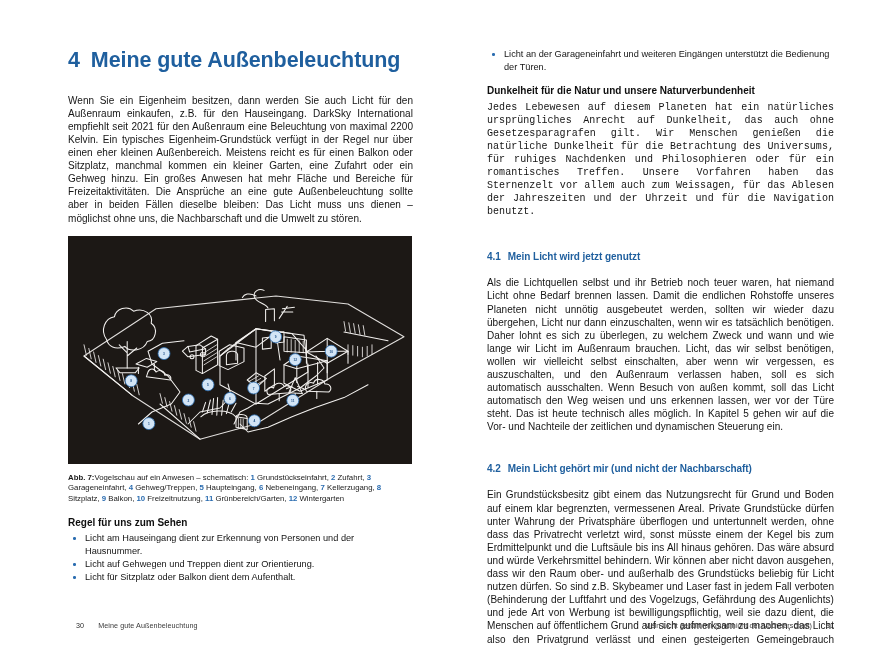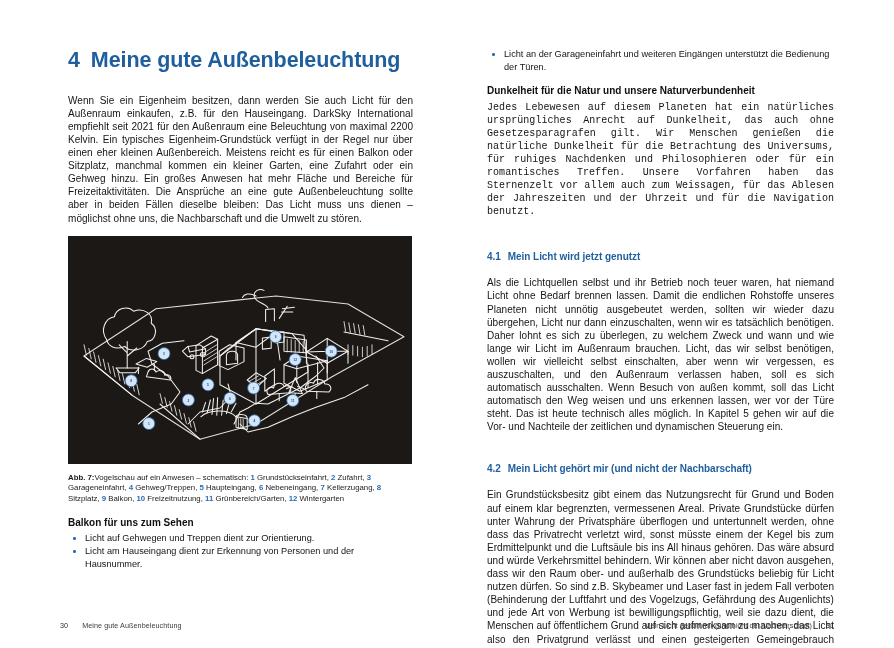--- a/index.html
+++ b/index.html
@@ -114,21 +114,21 @@
   .caption b { font-weight: bold; }
   .caption .n { color: #2a6cb0; font-weight: bold; }
 
   .footer {
     position: absolute;
     bottom: 18px;
     font-size: 7.2px;
     color: #3a3a3a;
     letter-spacing: 0.01em;
   }
-  .footer-left { left: 60px; }
+  .footer-left { left: 76px; }
   .footer-left .pg { margin-right: 14px; }
   .footer-right { right: 60px; text-align: right; }
   .footer-right .pg { margin-left: 14px; }
   .footer .pg { font-weight: normal; color: #2b2b2b; }
 
   .marker-text {
     font-family: "Liberation Sans", sans-serif;
     font-size: 8px;
     font-weight: bold;
     fill: #1c4f87;
@@ -343,24 +343,25 @@
             </g>
           </g>
         </svg>
       </div>
       <div class="caption">
         <b>Abb. 7:</b><span>Vogelschau auf ein Anwesen – schematisch:</span><span id="legend-slot"><span class="n"> 1 </span><span>Grundstückseinfahrt,</span><span class="n"> 2 </span><span>Zufahrt,</span><span class="n"> 3 </span><span>Garageneinfahrt,</span><span class="n"> 4 </span><span>Gehweg/Treppen,</span><span class="n"> 5 </span><span>Haupteingang,</span><span class="n"> 6 </span><span>Nebeneingang,</span><span class="n"> 7 </span><span>Kellerzugang,</span><span class="n"> 8 </span><span>Sitzplatz,</span><span class="n"> 9 </span><span>Balkon,</span><span class="n"> 10 </span><span>Freizeitnutzung,</span><span class="n"> 11 </span><span>Grünbereich/Garten,</span><span class="n"> 12 </span><span>Wintergarten</span></span>
       </div>
     </div>
 
     <div>
-      <div class="sub-head">Balkon für uns zum Sehen</div>
+      <div class="sub-head">Regel für uns zum Sehen</div>
       <ul class="bullets" id="left-bullets">
+          <li>Licht am Hauseingang dient zur Erkennung von Personen und der Hausnummer.</li>
           <li>Licht auf Gehwegen und Treppen dient zur Orientierung.</li>
-          <li>Licht am Hauseingang dient zur Erkennung von Personen und der Hausnummer.</li>
+          <li>Licht für Sitzplatz oder Balkon dient dem Aufenthalt.</li>
         </ul>
     </div>
 
     <div class="footer footer-left">
       <span class="pg">30</span><span>Meine gute Außenbeleuchtung</span>
     </div>
   </div>
 
   <div class="page page-right">
 

